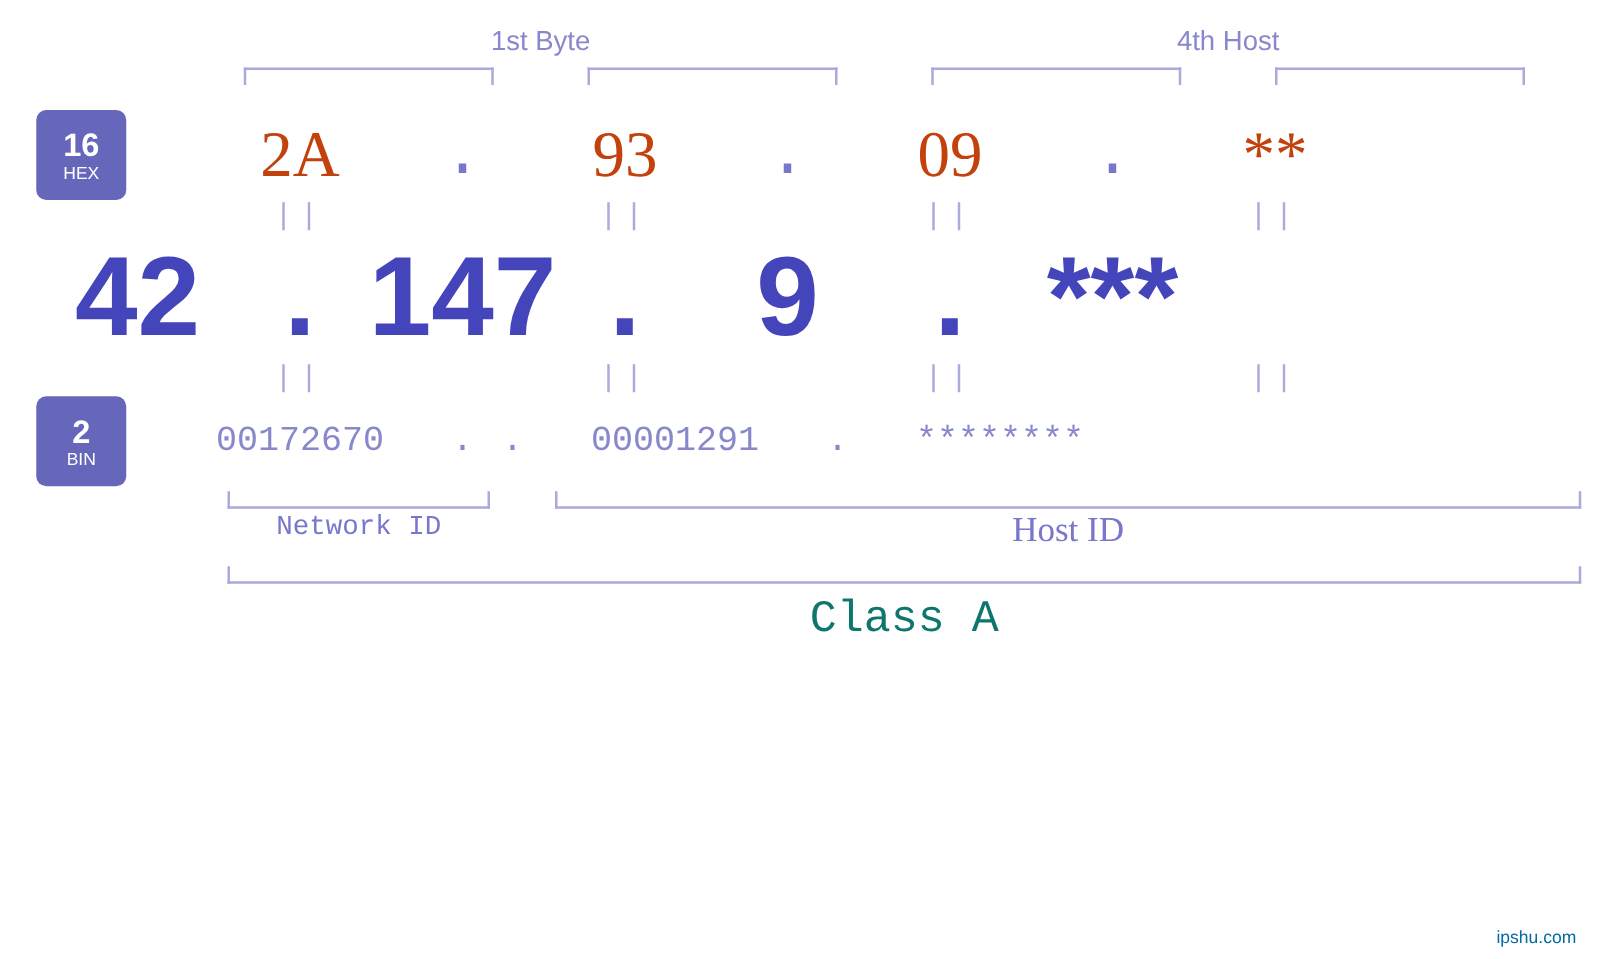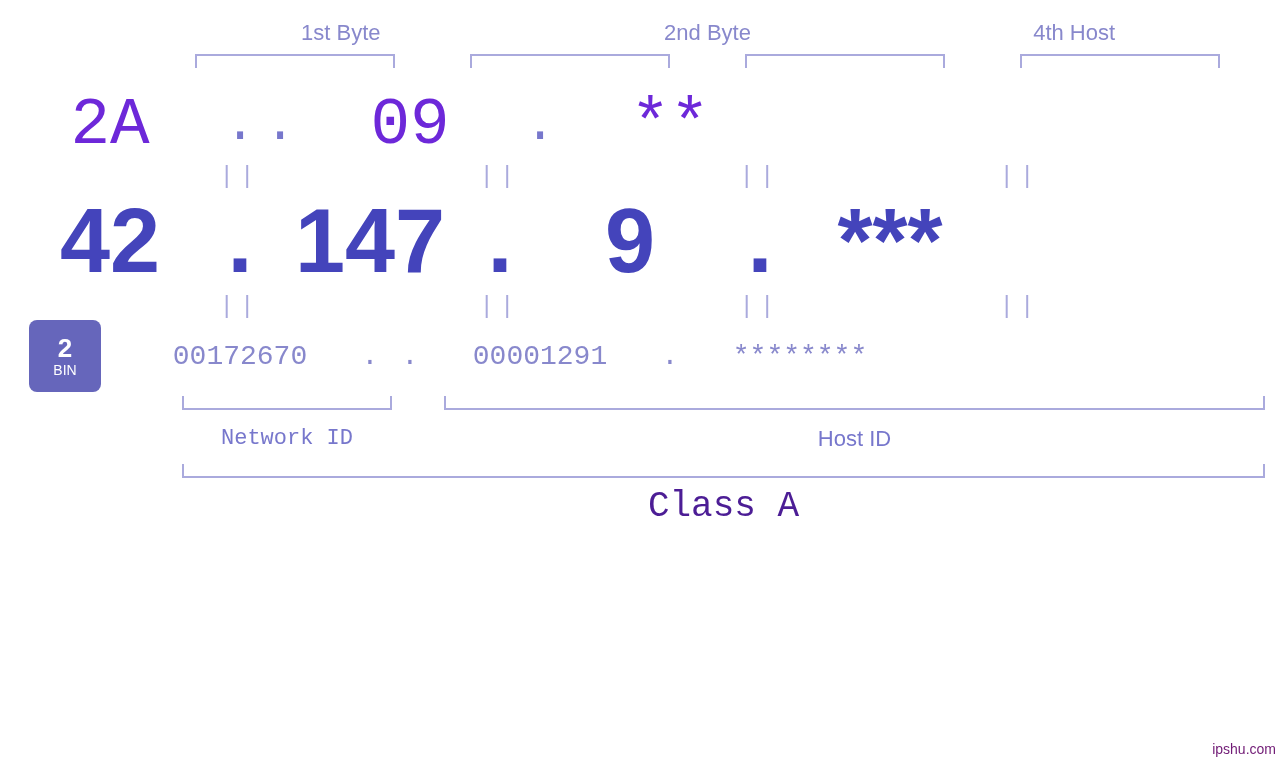--- a/index.html
+++ b/index.html
@@ -115,23 +115,23 @@
     .dot-cell {
       width: 40px;
       text-align: center;
       display: flex;
       align-items: center;
       justify-content: center;
     }
 
     
     .hex-value {
-      color: #6d28d9;
-      font-size: 66px;
-      font-family: Liberation Mono, monospace;
+      color: #c2410c;
+      font-size: 52px;
+      font-family: Liberation Serif, serif;
     }
 
     .hex-dot {
       color: #7777cc;
       font-size: 52px;
     }
 
     
     .dec-value {
       color: #4444bb;
@@ -155,51 +155,59 @@
     }
 
     .bin-dot {
       color: #8888cc;
       font-size: 28px;
     }
 
     .watermark {
       position: absolute;
       bottom: 10px;
-      right: 9px;
-      color: #701a75;
+      right: 24px;
+      color: #0369a1;
       font-size: 14px;
       font-family: Arial, sans-serif;
     }
   </style>
 </head>
 <body>
 
 <div class="main-container">
 
   <div class="byte-headers">
     <div class="byte-header">1st Byte</div>
-    <div class="byte-header">2nd Byte</div>
     <div class="byte-header">4th Host</div>
   </div>
 
   <div class="brackets-top">
     <div class="bracket-line"></div>
     <div class="bracket-line"></div>
     <div class="bracket-line"></div>
     <div class="bracket-line"></div>
   </div>
 
   <div class="data-row">
+    <div class="row-label">
+      <div class="label-box">
+        <span class="num">16</span>
+        <span class="base">HEX</span>
+      </div>
+    </div>
     <div class="bytes-row">
       <div class="byte-cell">
         <span class="hex-value">2A</span>
       </div>
       <div class="dot-cell">
         <span class="hex-dot">.</span>
+      </div>
+      <div class="byte-cell">
+        <span class="hex-value">93</span>
       </div>
       <div class="dot-cell">
         <span class="hex-dot">.</span>
       </div>
       <div class="byte-cell">
         <span class="hex-value">09</span>
       </div>
       <div class="dot-cell">
         <span class="hex-dot">.</span>
       </div>
@@ -292,32 +300,32 @@
 
   <div style="display:flex; width:1285px; margin-top:4px;">
     <div style="width:182px; flex-shrink:0;"></div>
 
     <div style="width:210px; height:14px; border-bottom:2px solid #aaaadd; border-left:2px solid #aaaadd; border-right:2px solid #aaaadd;"></div>
     <div style="width:52px;"></div>
 
     <div style="flex:1; margin-right:20px; height:14px; border-bottom:2px solid #aaaadd; border-left:2px solid #aaaadd; border-right:2px solid #aaaadd;"></div>
   </div>
 
-  <div style="display:flex; width:1285px; margin-top:16px;">
+  <div style="display:flex; width:1285px; margin-top:2px;">
     <div style="width:182px; flex-shrink:0;"></div>
     <div style="width:210px; text-align:center; color:#7777cc; font-size:22px; font-family:'Courier New',Courier,monospace;">Network ID</div>
     <div style="width:52px;"></div>
-    <div style="flex:1; margin-right:20px; text-align:center; color:#7777cc; font-size:22px; font-family:Liberation Sans, sans-serif;">Host ID</div>
+    <div style="flex:1; margin-right:20px; text-align:center; color:#7777cc; font-size:28px; font-family:Liberation Serif, serif;">Host ID</div>
   </div>
 
   <div style="display:flex; width:1285px; margin-top:12px;">
     <div style="width:182px; flex-shrink:0;"></div>
     <div style="flex:1; margin-right:20px; height:14px; border-bottom:2px solid #aaaadd; border-left:2px solid #aaaadd; border-right:2px solid #aaaadd;"></div>
   </div>
 
   <div style="display:flex; width:1285px; margin-top:8px;">
     <div style="width:182px; flex-shrink:0;"></div>
-    <div style="flex:1; margin-right:20px; text-align:center; color:#4c1d95; font-size:36px; font-family:'Courier New',Courier,monospace;">Class A</div>
+    <div style="flex:1; margin-right:20px; text-align:center; color:#0f766e; font-size:36px; font-family:'Courier New',Courier,monospace;">Class A</div>
   </div>
 
   <div class="watermark">ipshu.com</div>
 
 </div>
 
 </body></html>

